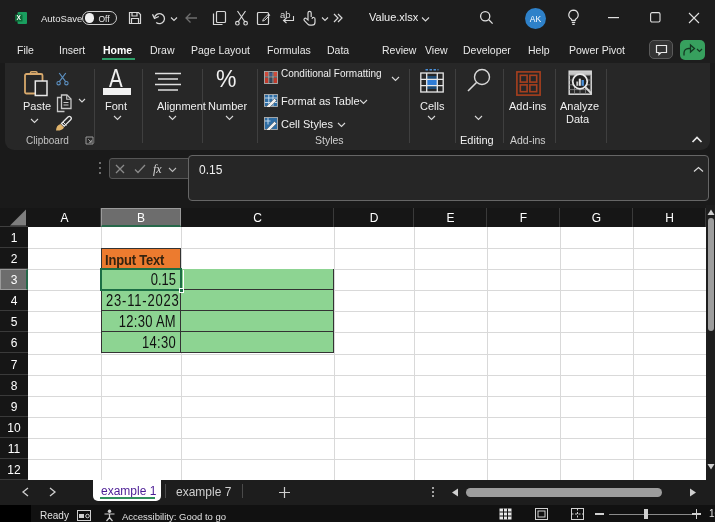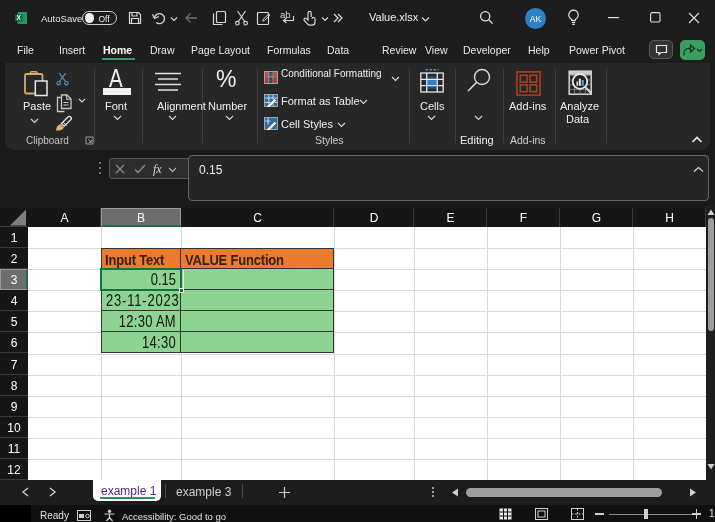--- a/index.html
+++ b/index.html
@@ -392,23 +392,20 @@
     <div class="abs" style="left:28px;top:148.5px;width:678px;height:1px;background:#d9d9d9;"></div>
     <div class="abs" style="left:28px;top:169.6px;width:678px;height:1px;background:#d9d9d9;"></div>
     <div class="abs" style="left:28px;top:190.6px;width:678px;height:1px;background:#d9d9d9;"></div>
     <div class="abs" style="left:28px;top:211.7px;width:678px;height:1px;background:#d9d9d9;"></div>
     <div class="abs" style="left:28px;top:232.8px;width:678px;height:1px;background:#d9d9d9;"></div>
     <div class="abs" style="left:28px;top:253.9px;width:678px;height:1px;background:#d9d9d9;"></div>
     <div class="abs" style="left:28px;top:275.0px;width:678px;height:1px;background:#d9d9d9;"></div>
     <div class="abs" style="left:101px;top:43.1px;width:80px;height:21.1px;background:#ec7b2f;border:1px solid #333333;">
       <span style="position:absolute;left:3px;top:3px;font-size:13px;font-weight:bold;color:#35230f;letter-spacing:-0.2px;display:inline-block;transform:scaleY(1.18);transform-origin:50% 60%;">Input Text</span>
     </div>
-    <div class="abs" style="left:181px;top:43.1px;width:153px;height:21.1px;background:#ec7b2f;border:1px solid #333333;border-left:none;">
-      <span style="position:absolute;left:4px;top:3px;font-size:13px;font-weight:bold;color:#35230f;letter-spacing:-0.2px;display:inline-block;transform:scaleY(1.18);transform-origin:50% 60%;">VALUE Function</span>
-    </div>
     <div class="abs" style="left:101px;top:64.2px;width:80px;height:21.1px;background:#8dd492;border:1px solid #333333;border-top:none;">
       <span style="position:absolute;right:4px;text-align:right;top:3px;font-size:13px;color:#111;display:inline-block;transform:scaleY(1.22);transform-origin:50% 60%;letter-spacing:0px;">0.15</span>
     </div>
     <div class="abs" style="left:181px;top:64.2px;width:153px;height:21.1px;background:#8dd492;border:1px solid #333333;border-left:none;border-top:none;"></div>
     <div class="abs" style="left:101px;top:85.2px;width:80px;height:21.1px;background:#8dd492;border:1px solid #333333;border-top:none;">
       <span style="position:absolute;left:4px;top:3px;font-size:13px;color:#111;display:inline-block;transform:scaleY(1.22);transform-origin:50% 60%;letter-spacing:0.8px;">23-11-2023</span>
     </div>
     <div class="abs" style="left:181px;top:85.2px;width:153px;height:21.1px;background:#8dd492;border:1px solid #333333;border-left:none;border-top:none;"></div>
     <div class="abs" style="left:101px;top:106.3px;width:80px;height:21.1px;background:#8dd492;border:1px solid #333333;border-top:none;">
       <span style="position:absolute;right:4px;text-align:right;top:3px;font-size:13px;color:#111;display:inline-block;transform:scaleY(1.22);transform-origin:50% 60%;letter-spacing:0.3px;">12:30 AM</span>
@@ -428,21 +425,21 @@
       <path d="M7 1 L2 5 L7 9" stroke="#cfcfcf" fill="none" stroke-width="1.3"></path>
     </svg>
   <svg class="abs" style="left:48px;top:7px;" width="9" height="10" viewBox="0 0 9 10">
       <path d="M2 1 L7 5 L2 9" stroke="#cfcfcf" fill="none" stroke-width="1.3"></path>
     </svg>
   <div class="abs" style="left:93px;top:0;width:68px;height:21px;background:#ffffff;border-radius:0 0 5px 5px;">
     <div class="tx" style="left:8px;top:3.5px;font-size:12px;color:#4c1d95;">example 1</div>
     <div class="abs" style="left:7px;top:17px;width:55px;height:2px;background:#2f8f5b;"></div>
   </div>
   <div class="abs" style="left:165px;top:4px;width:1px;height:14px;background:#4a4a4a;"></div>
-  <div class="tx" style="left:176px;top:4.5px;font-size:12px;color:#cfcfcf;">example 3</div>
+  <div class="tx" style="left:176px;top:4.5px;font-size:12px;color:#cfcfcf;">example 7</div>
   <div class="abs" style="left:242px;top:4px;width:1px;height:14px;background:#4a4a4a;"></div>
   <svg class="abs" style="left:278px;top:6px;" width="13" height="13" viewBox="0 0 13 13">
       <path d="M6.5 1 V12 M1 6.5 H12" stroke="#cfcfcf" stroke-width="1.2"></path>
     </svg>
   <div class="abs" style="left:432px;top:7px;width:2px;height:2px;background:#cfcfcf;border-radius:50%;box-shadow:0 4px 0 #cfcfcf, 0 8px 0 #cfcfcf;"></div>
 
   <svg class="abs" style="left:451px;top:8px;" width="8" height="9" viewBox="0 0 8 9">
       <path d="M7 0.5 L1 4.5 L7 8.5 z" fill="#cfcfcf"></path>
     </svg>
   <div class="abs" style="left:466px;top:8px;width:196px;height:9px;background:#9d9d9d;border-radius:5px;"></div>

